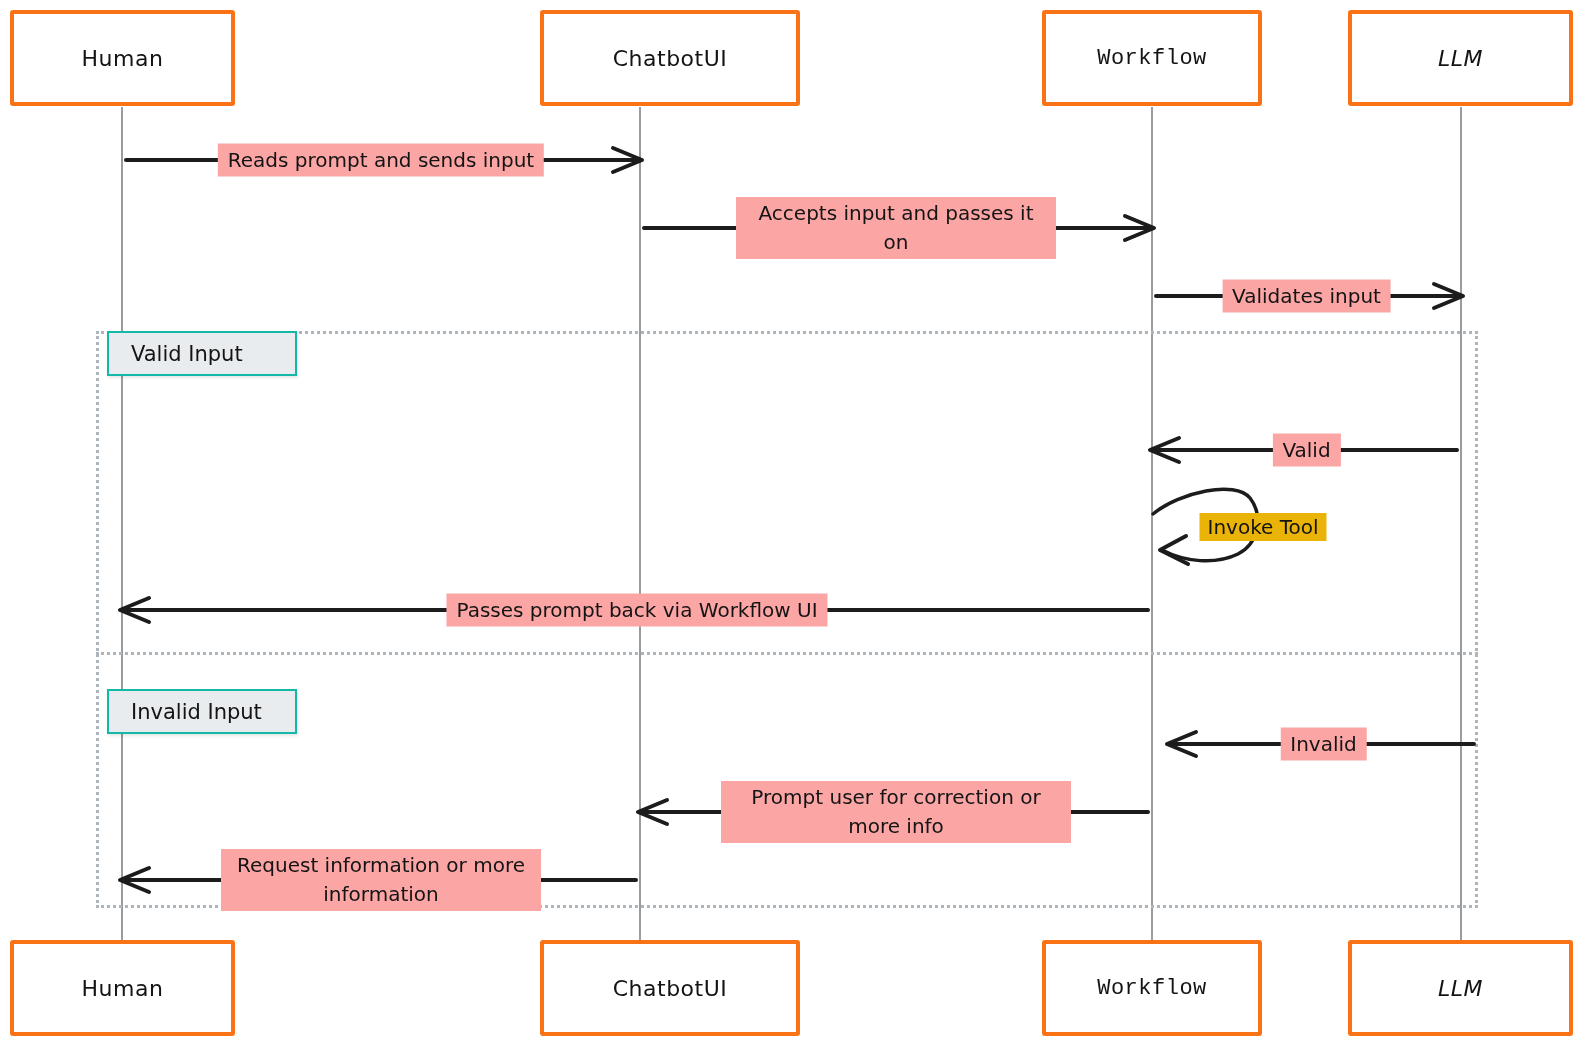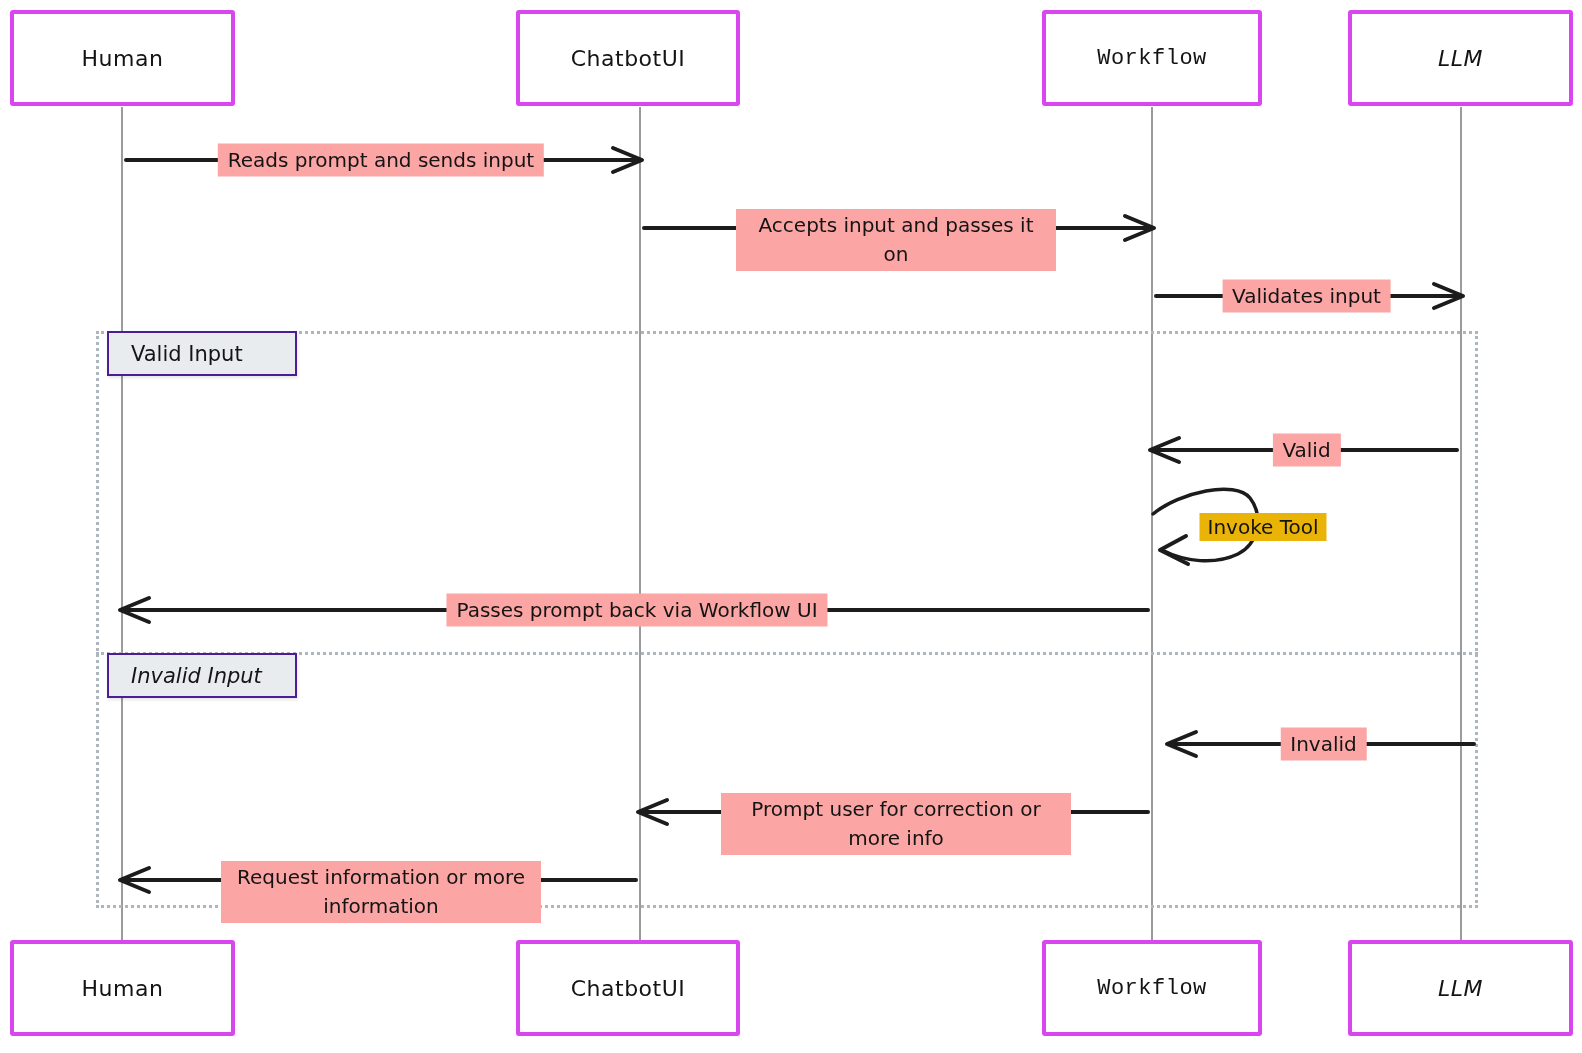--- a/index.html
+++ b/index.html
@@ -5,29 +5,29 @@
   html,body { margin:0; padding:0; background:#ffffff; }
   body { font-family:"DejaVu Sans", sans-serif; color:#141414; }
   #stage {
     position:relative; width:1582px; height:1053px;
     background:#ffffff; overflow:hidden;
   }
 
   
   .actor {
     position:absolute; height:96px;
-    background:#ffffff; border:4px solid #d946ef; border-radius:3px;
+    background:#ffffff; border:4px solid #f97316; border-radius:3px;
     display:flex; align-items:center; justify-content:center;
     font-size:22px; letter-spacing:0.5px; z-index:5; box-sizing:border-box;
   }
   .actor.italic { font-style:italic; }
   .row-top .actor { top:10px; }
   .row-bottom .actor { top:940px; }
   .actor.a-human    { left:10px;   width:225px; }
-  .actor.a-chatbot  { left:516px;  width:224px; }
+  .actor.a-chatbot  { left:540px;  width:260px; }
   .actor.a-workflow { left:1042px; width:220px;font-family:Liberation Mono, monospace; }
   .actor.a-llm      { left:1340px; width:225px;margin-left:8px; }
 
   
   .lifeline {
     position:absolute; top:107px; height:833px; width:2px;
     background:#9b9b9b; z-index:1;
   }
   .ll-human    { left:121px; }
   .ll-chatbot  { left:639px; }
@@ -38,39 +38,39 @@
   .alt-frame {
     position:absolute; left:96px; top:331px; width:1382px; height:577px;
     border:3px dotted #aeb6bd; box-sizing:border-box; z-index:2;
   }
   .alt-divider {
     position:absolute; left:96px; top:652px; width:1382px; height:0;
     border-top:3px dotted #aeb6bd; z-index:2;
   }
   .section-label {
     position:absolute; left:107px; width:190px; height:45px;
-    background:#e9ecef; border:2px solid #4c1d95;
+    background:#e9ecef; border:2px solid #14b8a6;
     display:flex; align-items:center; padding-left:22px; box-sizing:border-box;
     font-size:21px; z-index:4; box-shadow:1px 2px 3px rgba(0,0,0,0.10);
   }
   .sl-valid   { top:331px; }
-  .sl-invalid { top:653px;font-style:italic; }
+  .sl-invalid { top:689px; }
 
   
   .msg { position:absolute; height:4px; z-index:3; }
   .msg-line {
     position:absolute; left:2px; right:2px; top:0; height:3.5px;
     background:#1c1c1c; border-radius:2px;
   }
   .msg-label {
     position:absolute; left:50%; top:2px; transform:translate(-50%,-50%);
     background:#fca5a5; padding:2px 10px;
     font-size:20px; line-height:1.45; text-align:center; white-space:nowrap;
   }
-  .msg-label.wrap { white-space:normal;margin-top:12px; }
+  .msg-label.wrap { white-space:normal; }
   .ah { position:absolute; top:-13px; width:36px; height:30px; }
   .ah.right { right:-5px; }
   .ah.left  { left:-5px; }
 
   #m1 { left:122px;  top:158px; width:518px;  }
   #m2 { left:640px;  top:226px; width:512px;  }
   #m3 { left:1152px; top:294px; width:309px;  }
   #m4 { left:1152px; top:448px; width:309px;  }
   #m6 { left:122px;  top:608px; width:1030px; }
   #m7 { left:1169px; top:742px; width:309px;  }

